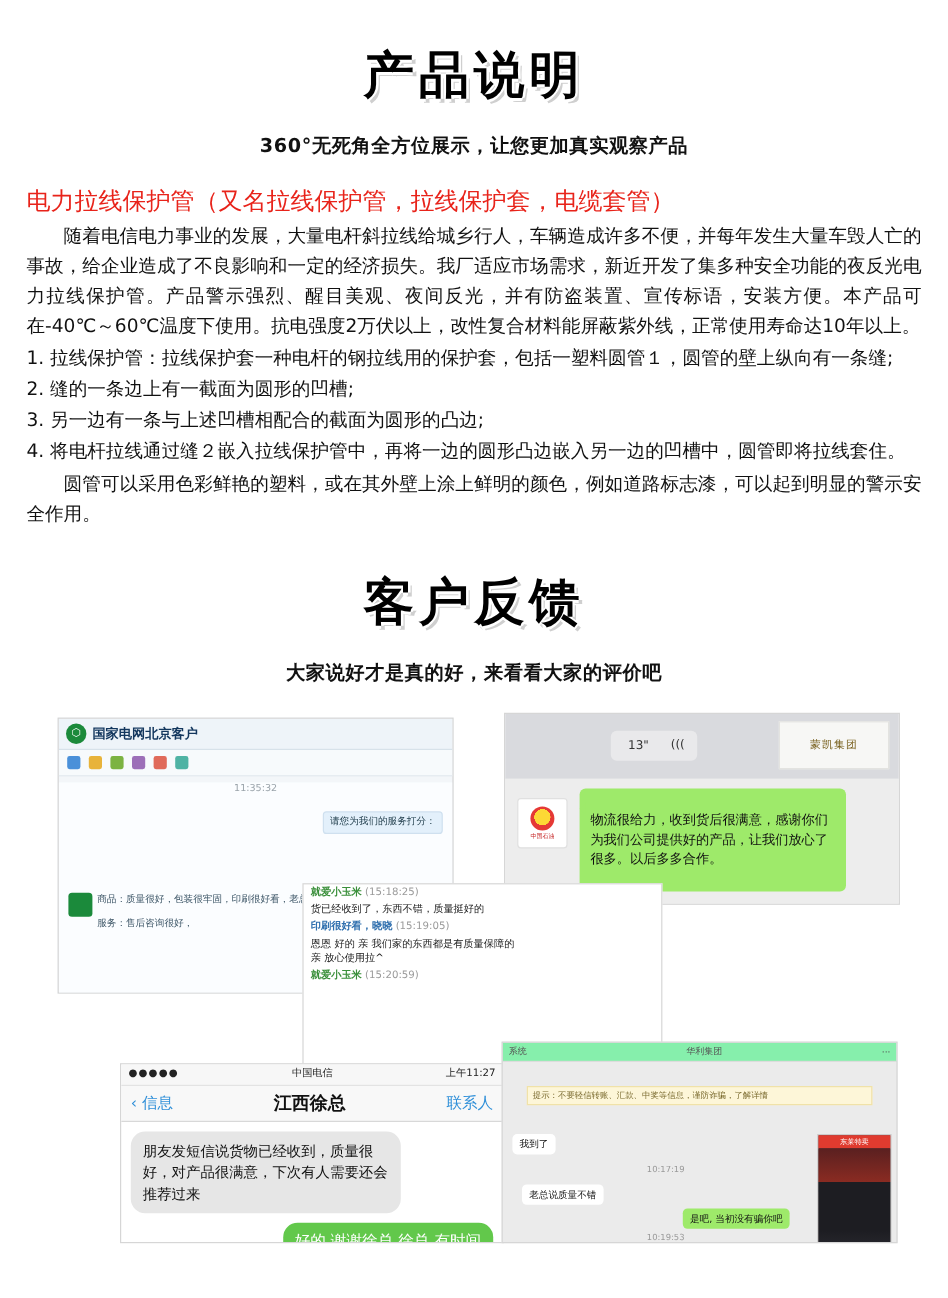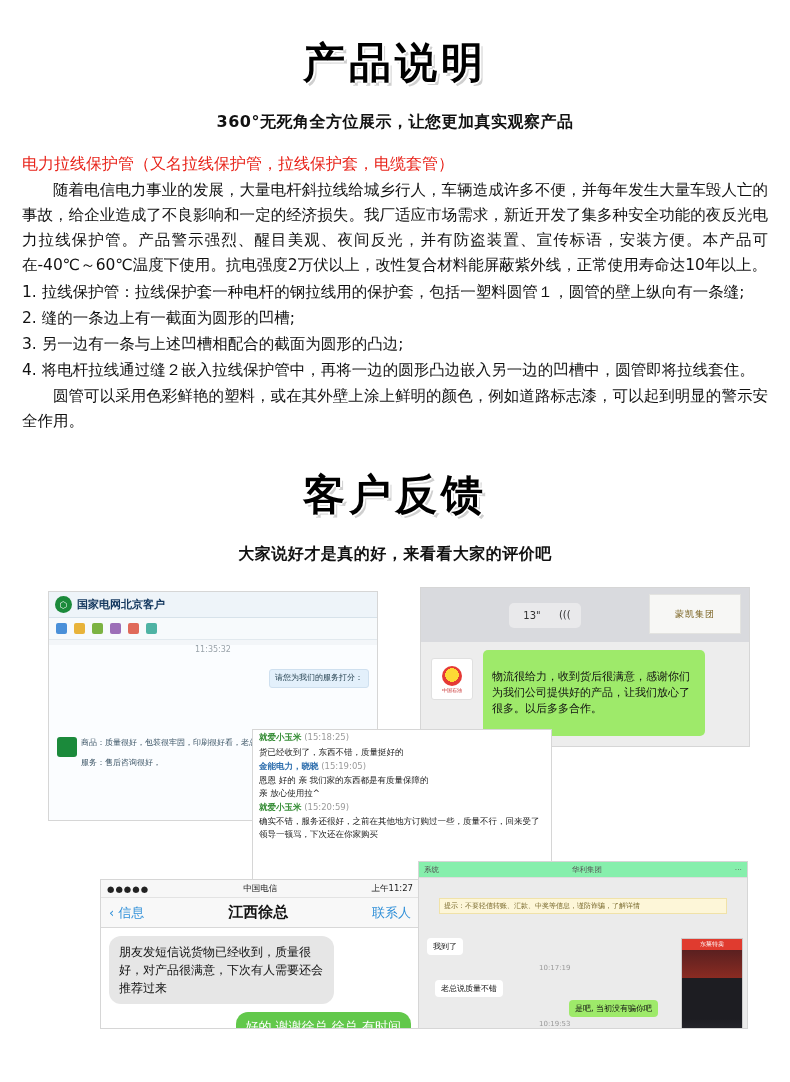--- a/index.html
+++ b/index.html
@@ -54,21 +54,21 @@
     padding: 0 22px;
     margin-top: 18px;
     font-size: 15.5px;
     line-height: 1.62;
     color: #111;
     text-align: justify;
   }
   .copy p { margin: 0 0 1px 0; }
   .lead-red {
     color: #e8231a;
-    font-size: 16px;
+    font-size: 20px;
     margin-bottom: 2px;
   }
   .indent { text-indent: 2em; }
 
   
   .gallery {
     position: relative;
     width: 790px;
     height: 450px;
     margin-top: 14px;
@@ -300,30 +300,29 @@
       </div>
     </div>
 
     <div class="shot s3">
       <div class="line">
         <span class="nick">就爱小玉米</span>
         <span class="time">(15:18:25)</span>
       </div>
       <div class="line">货已经收到了，东西不错，质量挺好的</div>
       <div class="line">
-        <span class="nick blue">金能电力，晓晓</span>
+        <span class="nick blue">印刷很好看，晓晓</span>
         <span class="time">(15:19:05)</span>
       </div>
       <div class="line" style="white-space:pre-line;">恩恩 好的  亲 我们家的东西都是有质量保障的
 亲   放心使用拉^</div>
       <div class="line">
         <span class="nick">就爱小玉米</span>
         <span class="time">(15:20:59)</span>
       </div>
-      <div class="line">确实不错，服务还很好，之前在其他地方订购过一些，质量不行，回来受了领导一顿骂，下次还在你家购买</div>
     </div>
 
     <div class="shot s4">
       <div class="stbar">
         <span class="dots">●●●●●</span>
         <span>中国电信</span>
         <span>上午11:27</span>
       </div>
       <div class="navbar">
         <span class="nav-back">

